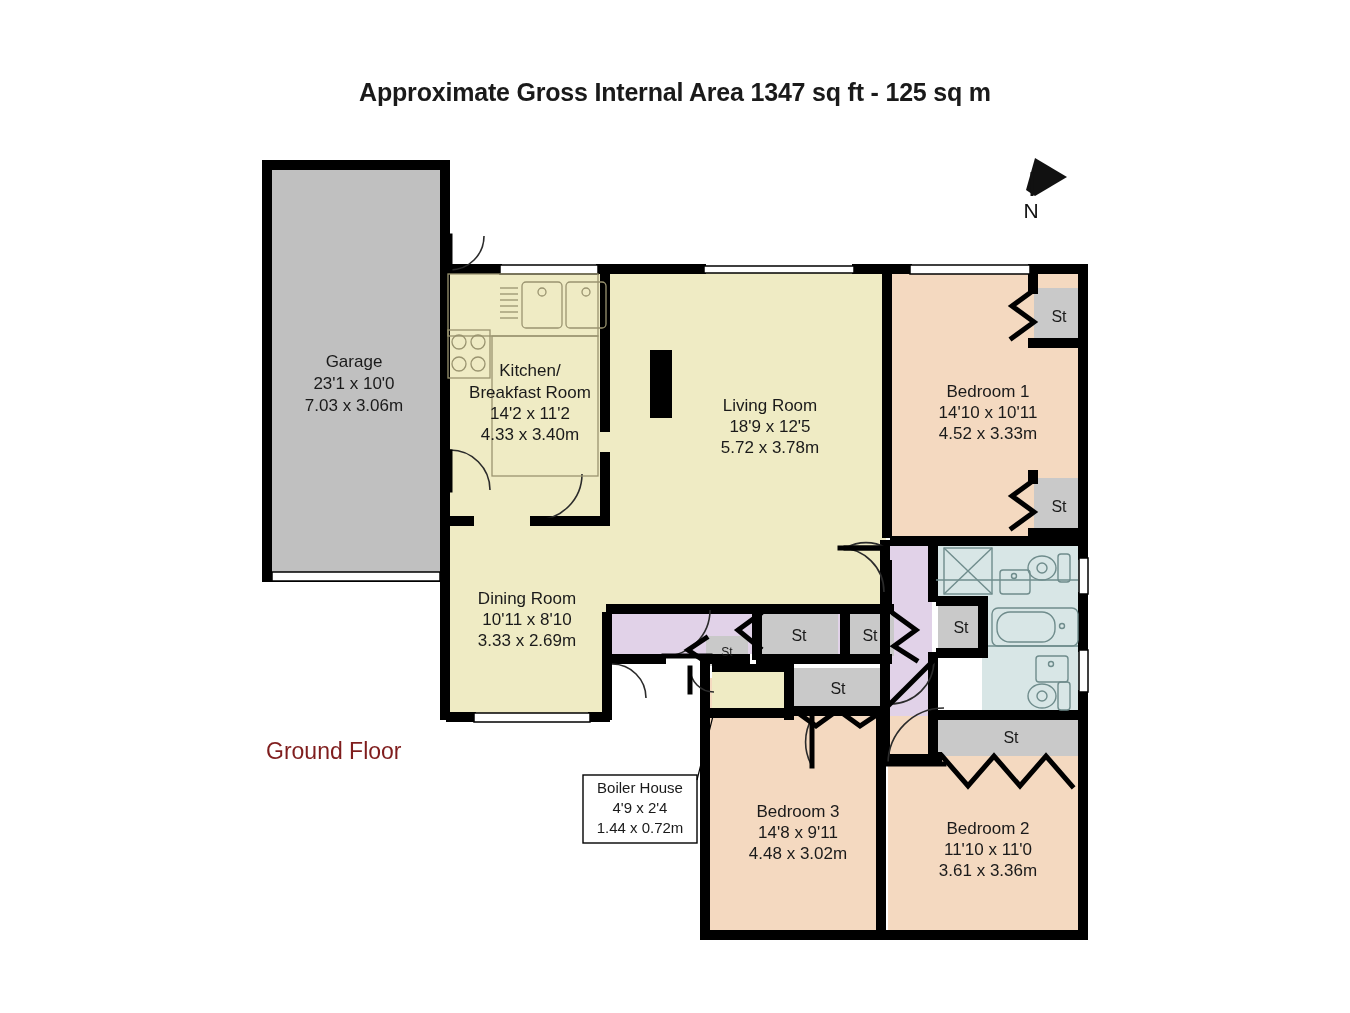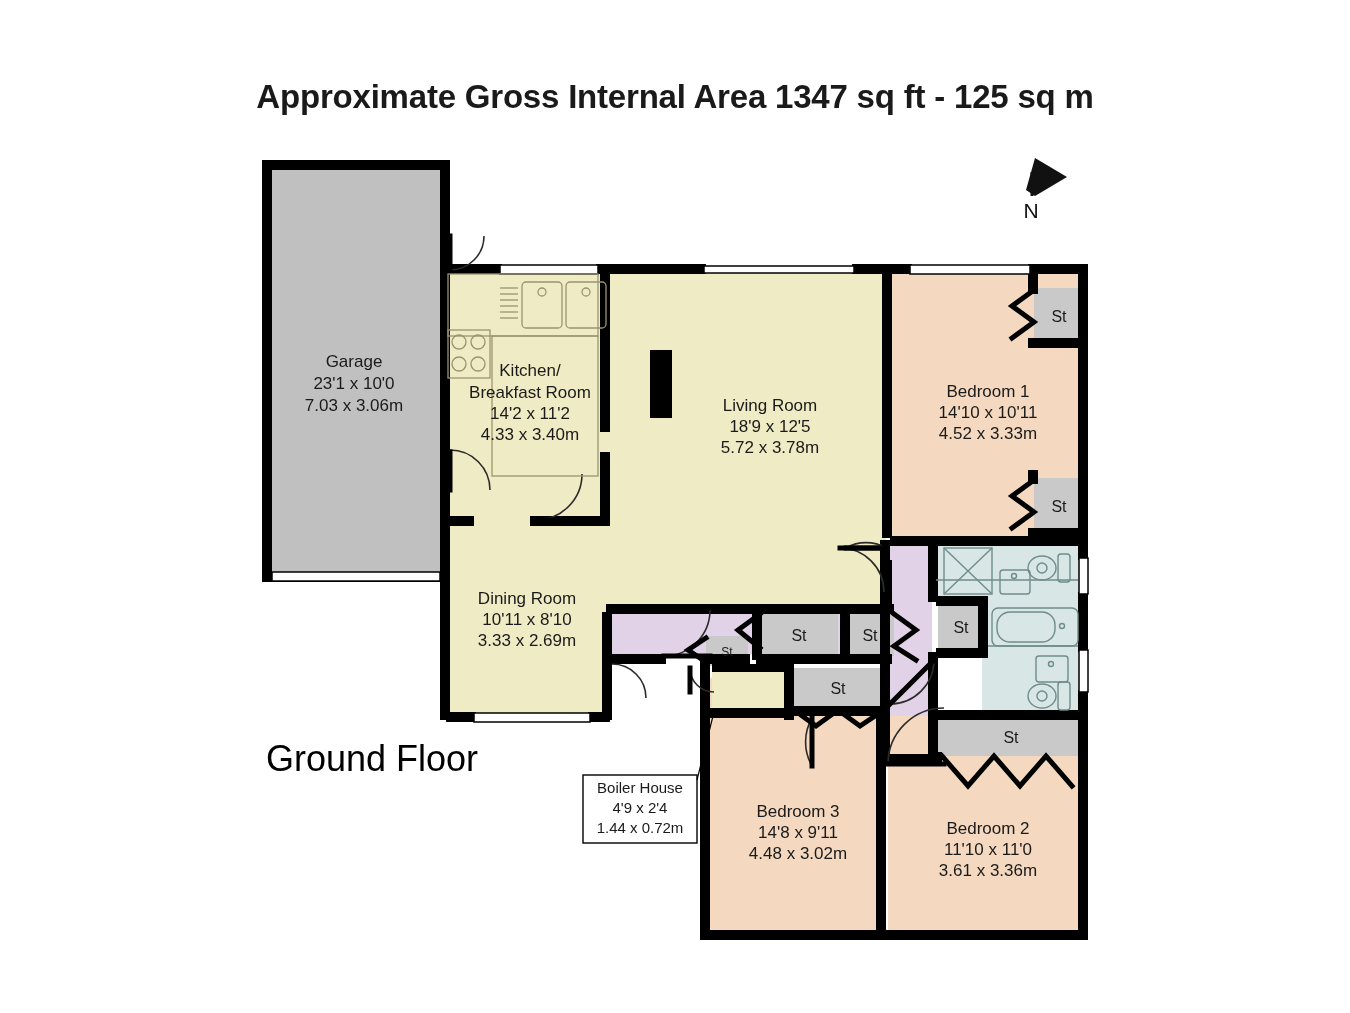--- a/index.html
+++ b/index.html
@@ -1,20 +1,20 @@
 <!DOCTYPE html>
 <html><head>
 <meta charset="utf-8">
 <style>
   html,body{margin:0;padding:0;background:#ffffff;}
   body{width:1350px;height:1013px;position:relative;overflow:hidden;
        font-family:"Liberation Sans","DejaVu Sans",sans-serif;color:#1a1a1a;}
   #plan-title{position:absolute;left:0;top:78px;width:1350px;text-align:center;
-       font-size:33px;font-weight:bold;letter-spacing:-0.2px;}
-  #floor-label{position:absolute;left:266px;top:738px;font-size:36px;color:#000000;}
+       font-size:25px;font-weight:bold;letter-spacing:-0.2px;}
+  #floor-label{position:absolute;left:266px;top:738px;font-size:23px;color:#7f1d1d;}
   .svgwrap{position:absolute;left:0;top:0;}
   .rmlabel{font-family:"Liberation Sans","DejaVu Sans",sans-serif;
        font-size:17px;fill:#1a1a1a;text-anchor:middle;}
   .stlabel{font-family:"Liberation Sans","DejaVu Sans",sans-serif;
        font-size:16px;fill:#1a1a1a;text-anchor:middle;}
   .stlabel.tiny{font-size:12px;}
   .boilertxt{font-family:"Liberation Sans","DejaVu Sans",sans-serif;
        font-size:15px;fill:#1a1a1a;text-anchor:middle;}
   .northtxt{font-family:"Liberation Sans","DejaVu Sans",sans-serif;
        font-size:21px;fill:#111;text-anchor:middle;}

